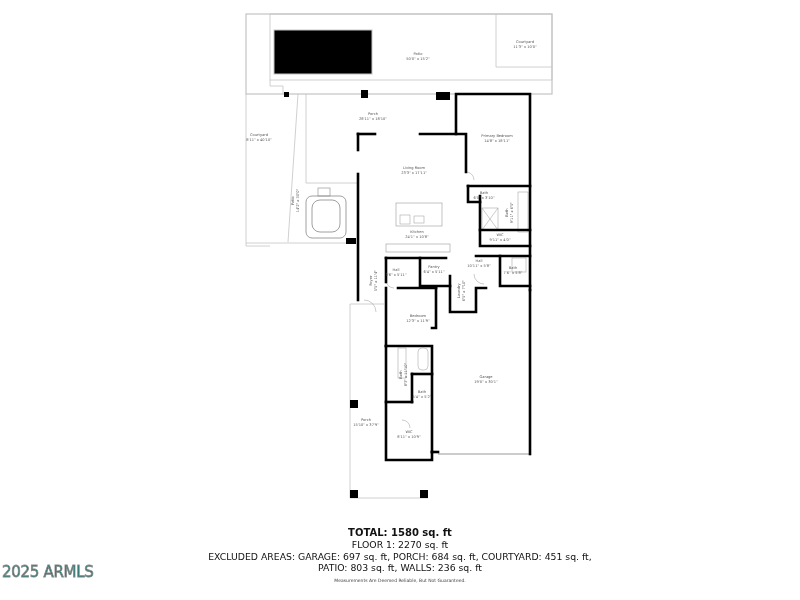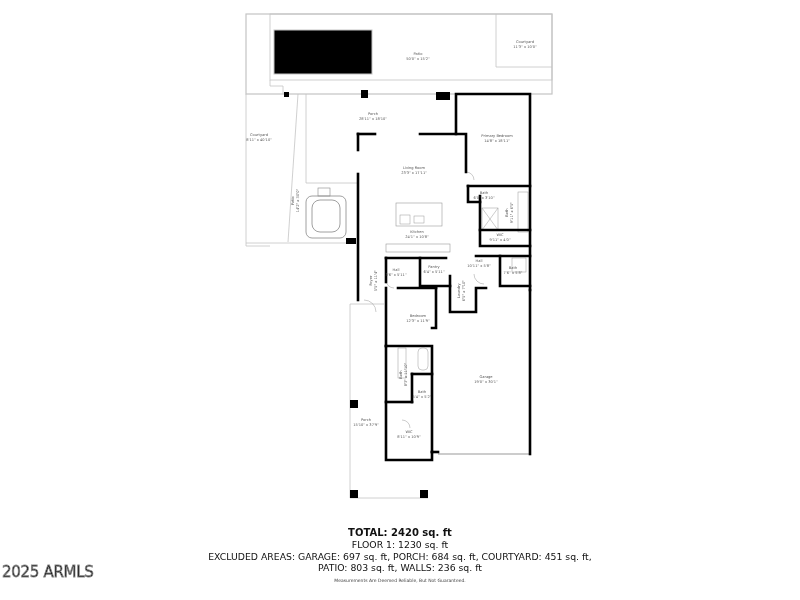--- a/index.html
+++ b/index.html
@@ -4,21 +4,21 @@
   <style>
     html, body { margin: 0; padding: 0; background: #ffffff; }
     body { width: 800px; height: 600px; position: relative; overflow: hidden; font-family: "Liberation Sans", sans-serif; }
     .plan { position: absolute; left: 0; top: 0; width: 800px; height: 520px; }
     .rl { position: absolute; font-family: "DejaVu Sans", sans-serif; font-size: 3.6px; color: #555; text-align: center; line-height: 4.6px; white-space: nowrap; transform: translateX(-50%); }
     .rl.vert { transform: translateX(-50%) rotate(-90deg); }
     .summary { position: absolute; left: 0; width: 800px; top: 527px; text-align: center; font-family: "DejaVu Sans", sans-serif; color: #111; }
     .summary .total { font-weight: bold; font-size: 10px; line-height: 12px; }
     .summary .line { font-size: 9.3px; line-height: 11.6px; }
     .summary .disc { font-size: 4.5px; color: #444; margin-top: 4px; }
-    .watermark { position: absolute; left: 2px; top: 563px; font-family: "DejaVu Sans", sans-serif; font-size: 15px; letter-spacing: -0.3px; color: #000000; -webkit-text-stroke: 0.8px #8a8a8a; font-weight: normal; }
+    .watermark { position: absolute; left: 2px; top: 563px; font-family: "DejaVu Sans", sans-serif; font-size: 15px; letter-spacing: -0.3px; color: #0f766e; -webkit-text-stroke: 0.8px #8a8a8a; font-weight: normal; }
   </style>
 </head>
 <body>
 
 <div class="plan">
   <svg width="800" height="520" viewBox="0 0 800 520" xmlns="http://www.w3.org/2000/svg">
     <g fill="none" stroke="#c4c4c4" stroke-width="1.2">
 
       <rect x="246" y="14" width="306" height="80"></rect>
       <rect x="270" y="14" width="282" height="66" stroke-width="0.8"></rect>
@@ -123,20 +123,20 @@
   <div class="rl vert" style="left:462px;top:286px;"><span>Laundry</span><br><span>6'5" x 7'10"</span></div>
   <div class="rl" style="left:418px;top:314px;"><span>Bedroom</span><br><span>12'3" x 11'9"</span></div>
   <div class="rl vert" style="left:404px;top:370px;"><span>Bath</span><br><span>8'3" x 11'10"</span></div>
   <div class="rl" style="left:422px;top:390px;"><span>Bath</span><br><span>5'4" x 5'2"</span></div>
   <div class="rl" style="left:409px;top:430px;"><span>WIC</span><br><span>8'11" x 10'9"</span></div>
   <div class="rl" style="left:486px;top:375px;"><span>Garage</span><br><span>19'0" x 30'1"</span></div>
   <div class="rl" style="left:366px;top:418px;"><span>Porch</span><br><span>15'10" x 37'9"</span></div>
 </div>
 
 <div class="summary">
-  <div class="total">TOTAL: 2420 sq. ft</div>
-  <div class="line">FLOOR 1: 1230 sq. ft</div>
+  <div class="total">TOTAL: 1580 sq. ft</div>
+  <div class="line">FLOOR 1: 2270 sq. ft</div>
   <div class="line">EXCLUDED AREAS: GARAGE: 697 sq. ft, PORCH: 684 sq. ft, COURTYARD: 451 sq. ft,</div>
   <div class="line">PATIO: 803 sq. ft, WALLS: 236 sq. ft</div>
   <div class="disc">Measurements Are Deemed Reliable, But Not Guaranteed.</div>
 </div>
 
 <div class="watermark">2025 ARMLS</div>
 
 </body></html>

